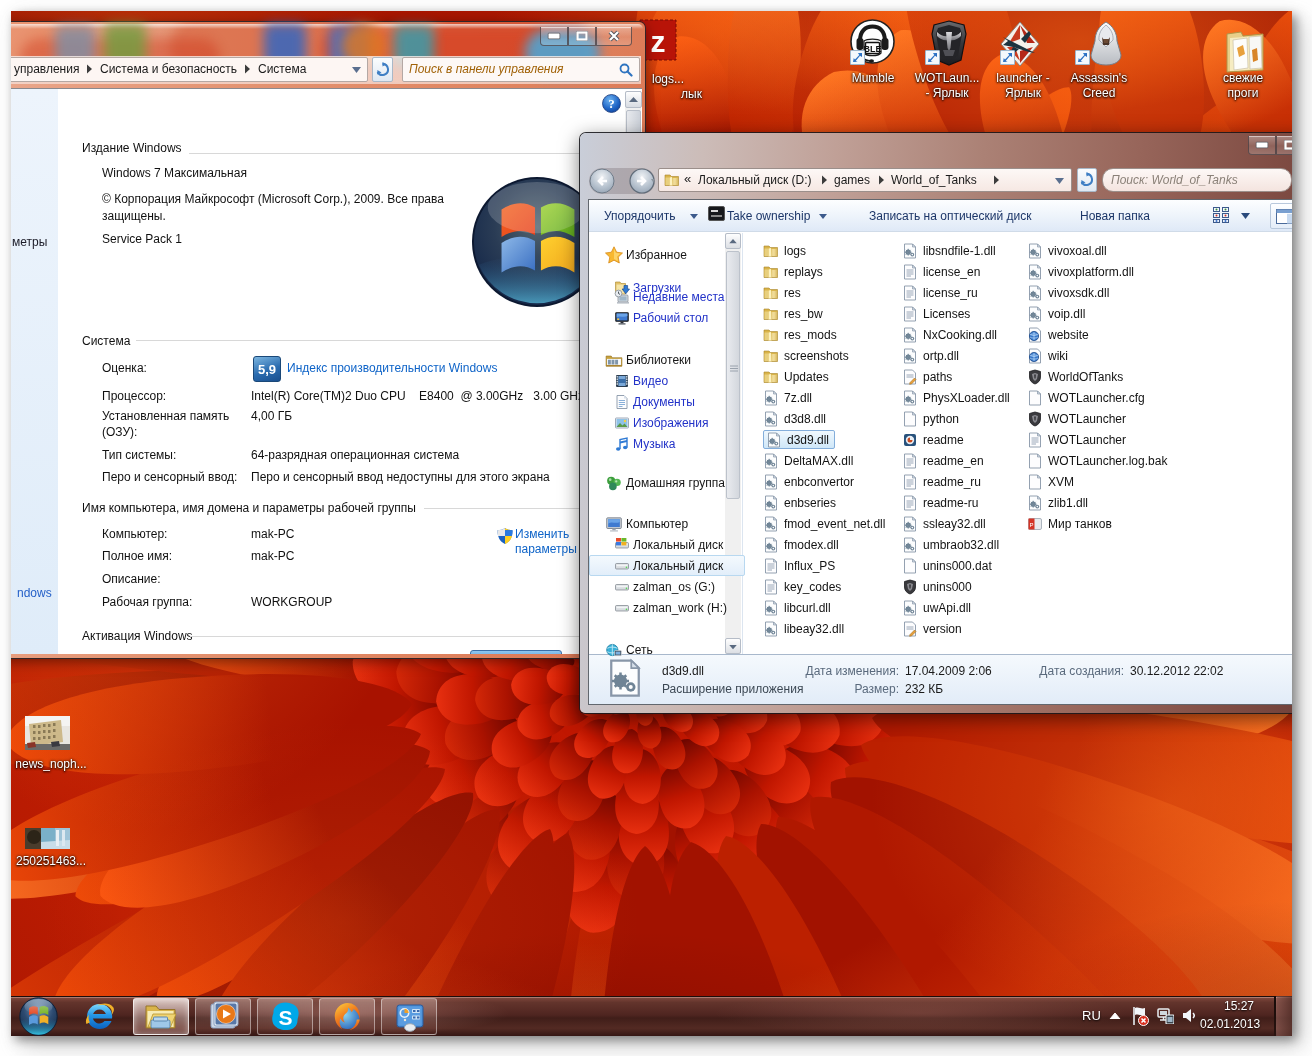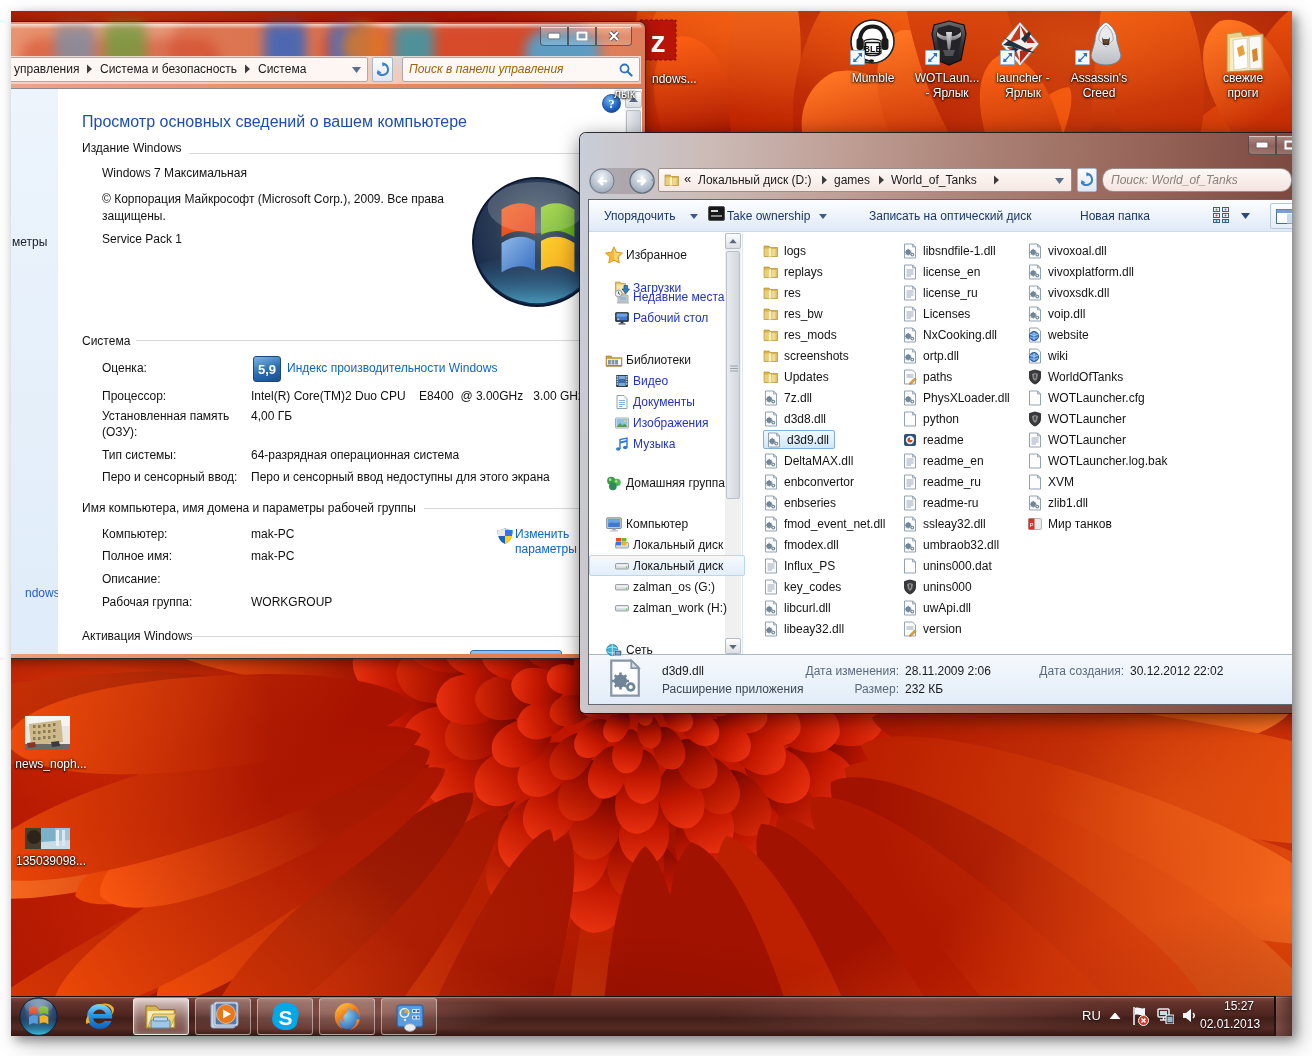--- a/index.html
+++ b/index.html
@@ -687,24 +687,23 @@
       <div class="abs" style="left:6px;top:3px;color:#a16207;font-size:12px;font-style:italic;line-height:17px;">Поиск в панели управления</div>
       <svg class="abs" style="right:6px;top:5px;" width="14" height="14" viewBox="0 0 14 14">
           <circle cx="5.5" cy="5.5" r="4" fill="none" stroke="#2f74c0" stroke-width="1.8"></circle>
           <path d="M8.5 8.5 L12.5 12.5" stroke="#2f74c0" stroke-width="2.2" stroke-linecap="round"></path>
         </svg>
     </div>
 
     <div id="bclient">
       <div id="bnav">
         <div class="abs" style="left:139px;top:146px;color:#1c1c28;font-size:12px;">метры</div>
-        <div class="abs" style="left:152px;top:497px;color:#2460c8;font-size:12px;">ndows</div>
+        <div class="abs" style="left:144px;top:497px;color:#2460c8;font-size:12px;">ndows</div>
       </div>
       <div id="bmain">
-        <div class="abs" style="left:24px;top:24px;color:#1d4fae;font-size:16px;white-space:nowrap;">Просмотр основных сведений о вашем компьютере</div>
         <div class="sect" style="left:24px;top:52px;">Издание Windows</div>
         <div class="sline" style="left:131px;top:64px;right:8px;"></div>
         <div class="brow" style="left:44px;top:77px;">Windows 7 Максимальная</div>
         <div class="brow" style="left:44px;top:103px;">© Корпорация Майкрософт (Microsoft Corp.), 2009. Все права</div>
         <div class="brow" style="left:44px;top:120px;">защищены.</div>
         <div class="brow" style="left:44px;top:143px;">Service Pack 1</div>
 
         <svg class="abs" style="left:413px;top:87px;" width="132" height="132" viewBox="0 0 134 134">
           <defs>
             <radialGradient id="orbbg" cx="0.5" cy="0.38" r="0.75">
@@ -1142,21 +1141,21 @@
         <div class="frow"><svg width="16" height="16">
               <use href="#i-pdf"></use>
             </svg>Мир танков</div>
       </div>
       <svg class="abs" style="left:16px;top:458px;" width="40" height="40" viewBox="0 0 16 16">
           <use href="#i-dll"></use>
         </svg>
       <div class="dval" style="left:73px;top:464px;">d3d9.dll</div>
       <div class="dval" style="left:73px;top:482px;color:#3c4854;">Расширение приложения</div>
       <div class="dlbl" style="left:147px;top:464px;width:163px;text-align:right;">Дата изменения:</div>
-      <div class="dval" style="left:316px;top:464px;">28.11.2009 2:06</div>
+      <div class="dval" style="left:316px;top:464px;">17.04.2009 2:06</div>
       <div class="dlbl" style="left:147px;top:482px;width:163px;text-align:right;">Размер:</div>
       <div class="dval" style="left:316px;top:482px;">232 КБ</div>
       <div class="dlbl" style="left:427px;top:464px;width:108px;text-align:right;">Дата создания:</div>
       <div class="dval" style="left:541px;top:464px;">30.12.2012 22:02</div>
     </div>
   </div>
   <div id="taskbar" class="abs" style="left:0;top:985px;width:1281px;height:40px;">
     <div class="abs" style="left:0;top:0;right:0;bottom:0;background:linear-gradient(180deg,#82493f 0%,#63342c 14%,#4f2520 46%,#401e19 54%,#532a23 80%,#341613 100%);border-top:1px solid #1c0d0b;"></div>
     <div class="abs" style="left:0;top:1px;right:0;height:1px;background:rgba(255,220,210,.35);"></div>
     <div class="abs" style="left:180px;top:2px;width:320px;height:38px;background:radial-gradient(ellipse at 50% 40%,rgba(255,190,175,.30),rgba(255,190,175,0) 70%);"></div>
@@ -1284,22 +1283,22 @@
     <svg class="abs" style="left:1171px;top:11px;" width="16" height="17" viewBox="0 0 16 17">
       <path d="M1 6 L4 6 L9 2 L9 15 L4 11 L1 11 Z" fill="#f2f6fa"></path>
       <path d="M11 6 C12.5 7.5 12.5 9.5 11 11" stroke="#f2f6fa" stroke-width="1.5" fill="none"></path>
     </svg>
     <div class="abs" style="left:1196px;top:3px;width:64px;text-align:center;color:#fff;font-size:12px;text-shadow:0 1px 2px #000;">15:27</div>
     <div class="abs" style="left:1189px;top:21px;width:78px;text-align:left;color:#fff;font-size:12px;text-shadow:0 1px 2px #000;">02.01.2013</div>
     <div class="abs" style="left:1263px;top:0;width:2px;height:40px;background:linear-gradient(#140a08,#2a1410);box-shadow:1px 0 0 rgba(255,200,190,.25);"></div>
     <div class="abs" style="left:1266px;top:0;width:15px;height:40px;background:linear-gradient(90deg,rgba(150,100,92,.6),rgba(90,52,46,.8));"></div>
   </div>
 
-  <div class="dlabel" style="left:641px;top:61px;">ndows...</div>
-  <div class="dlabel" style="left:603px;top:76px;">лык</div>
+  <div class="dlabel" style="left:641px;top:61px;">logs...</div>
+  <div class="dlabel" style="left:635px;top:76px;padding-left:35px;">лык</div>
   <div class="dlabel" style="left:826px;top:60px;width:72px;">Mumble</div>
   <div class="dlabel" style="left:898px;top:60px;width:76px;">WOTLaun...<br>- Ярлык</div>
   <div class="dlabel" style="left:974px;top:60px;width:76px;">launcher -<br>Ярлык</div>
   <div class="dlabel" style="left:1050px;top:60px;width:76px;">Assassin's<br>Creed</div>
   <div class="dlabel" style="left:1196px;top:60px;width:72px;">свежие<br>проги</div>
   <div class="dlabel" style="left:2px;top:746px;width:76px;">news_noph...</div>
-  <div class="dlabel" style="left:0px;top:843px;width:80px;">135039098...</div>
+  <div class="dlabel" style="left:0px;top:843px;width:80px;">250251463...</div>
 </div>
 
 </body></html>

